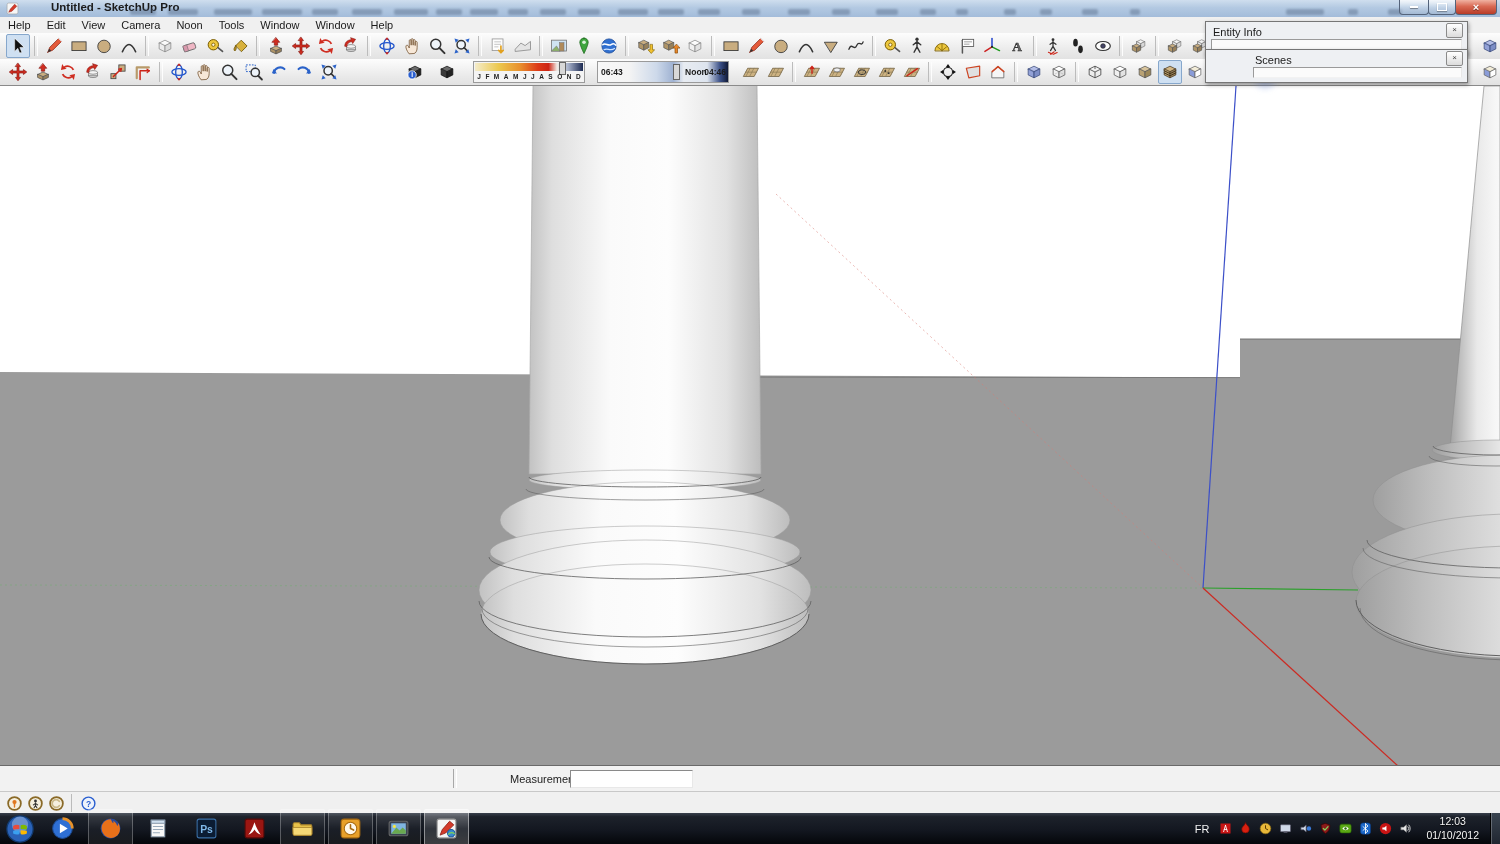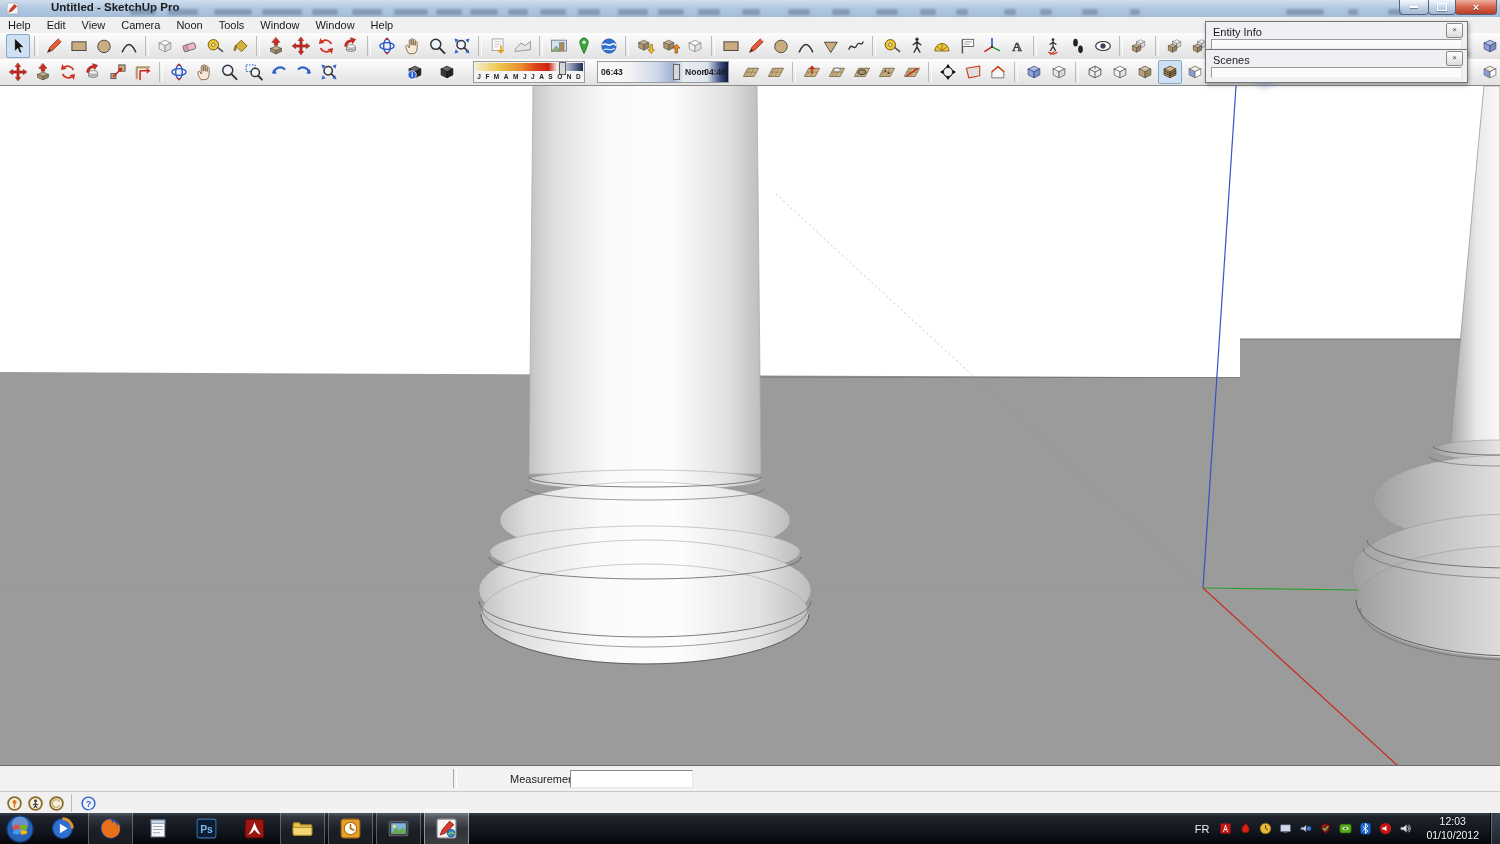--- a/index.html
+++ b/index.html
@@ -63,21 +63,21 @@
     font-size:7px;color:#444;display:flex;align-items:center;justify-content:center;}
   
   .panel{position:absolute;left:1205px;width:263px;background:#eef0f3;border:1px solid #767676;
     box-shadow:1px 2px 4px rgba(0,0,0,.35);z-index:60;box-sizing:border-box;}
   .panel .phead{display:flex;align-items:flex-end;justify-content:space-between;padding:1px 4px 1px 7px;}
   .panel .ptitle{font-size:11px;color:#1a1a1a;}
   .panel .pbtn{width:15px;height:13px;border:1px solid #8a8a8a;border-radius:2px;
     background:linear-gradient(#fff,#dcdcdc);font-size:8px;color:#444;line-height:11px;text-align:center;}
   .panel .pstrip{height:9px;margin:0 5px 4px;background:#fbfbfb;
     border:1px solid #9a9a9a;border-bottom-color:#f2f2f2;border-right-color:#e8e8e8;}
-  #panel-ei{top:21px;} #panel-sc{top:49px;}
+  #panel-ei{top:21px;} #panel-sc{top:49px;padding-left:42px;}
   #blue-smudge{position:absolute;left:1250px;top:64px;width:30px;height:28px;border-radius:50%;
     background:radial-gradient(circle,rgba(120,150,225,.55),rgba(120,150,225,0) 70%);filter:blur(2px);z-index:40;}
   
   #viewport{position:absolute;left:0;top:85px;width:1500px;height:681px;background:#fff;
     border-top:1px solid #8a8a8a;border-bottom:1px solid #6a6a6a;box-sizing:border-box;}
   
   #meas-strip{position:absolute;left:0;top:766px;width:1500px;height:25px;background:#f2f2f2;
     border-bottom:1px solid #d0d0d0;display:flex;align-items:center;}
   #meas-strip .vsep{position:absolute;left:453px;top:3px;bottom:3px;width:2px;
     border-left:1px solid #a8a8a8;border-right:1px solid #fff;}

